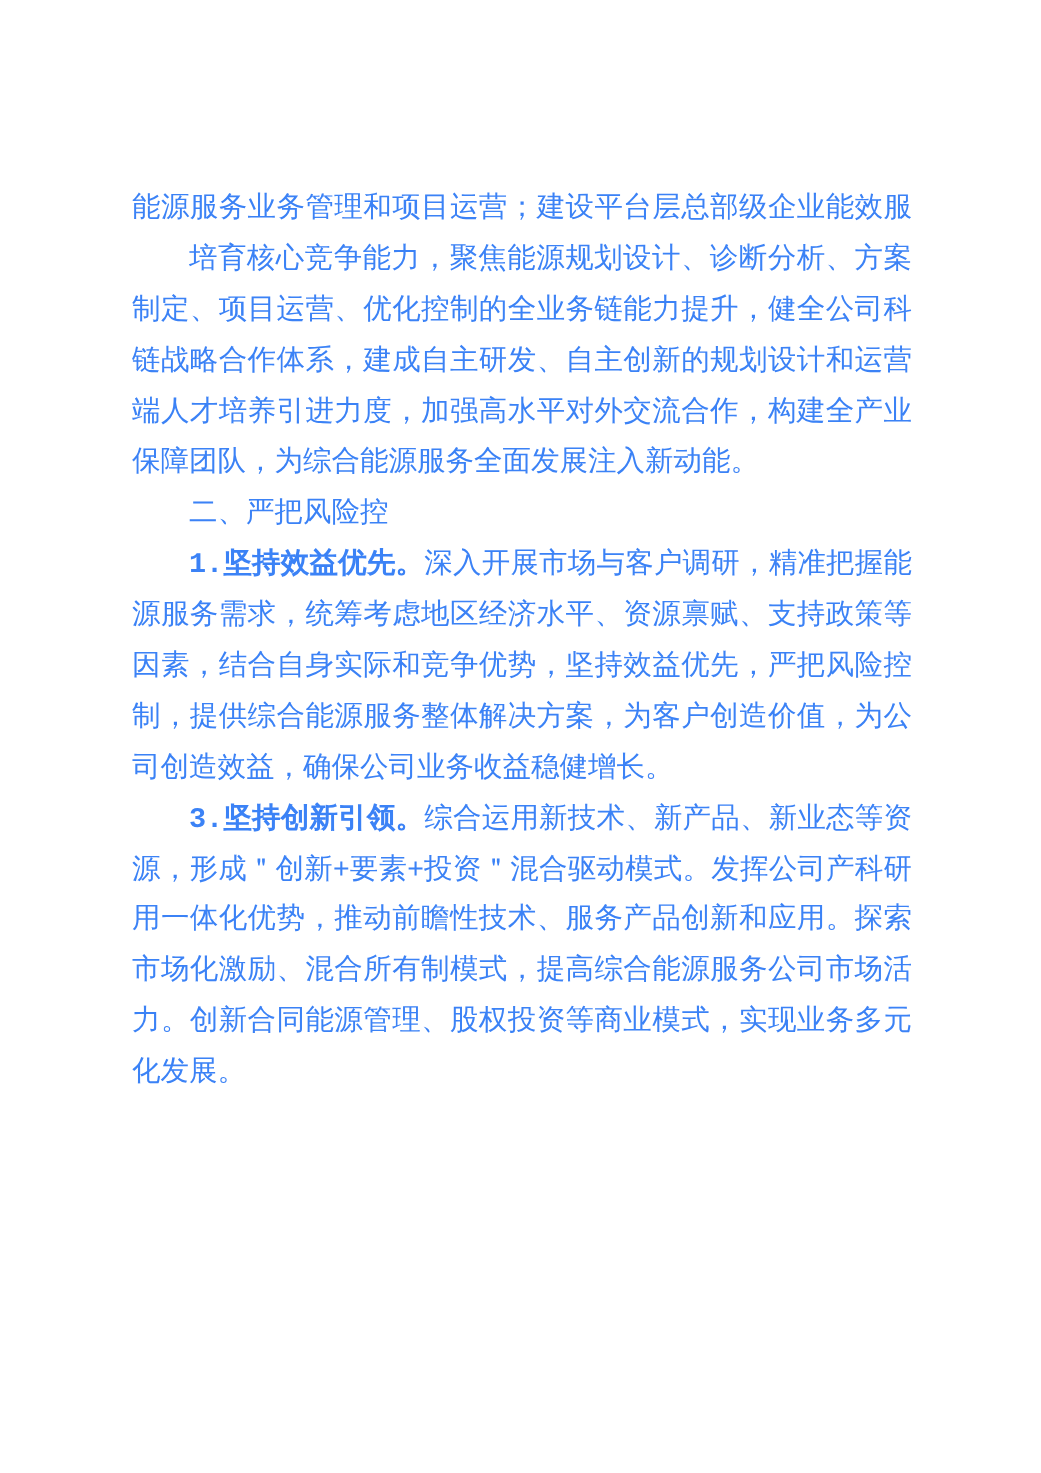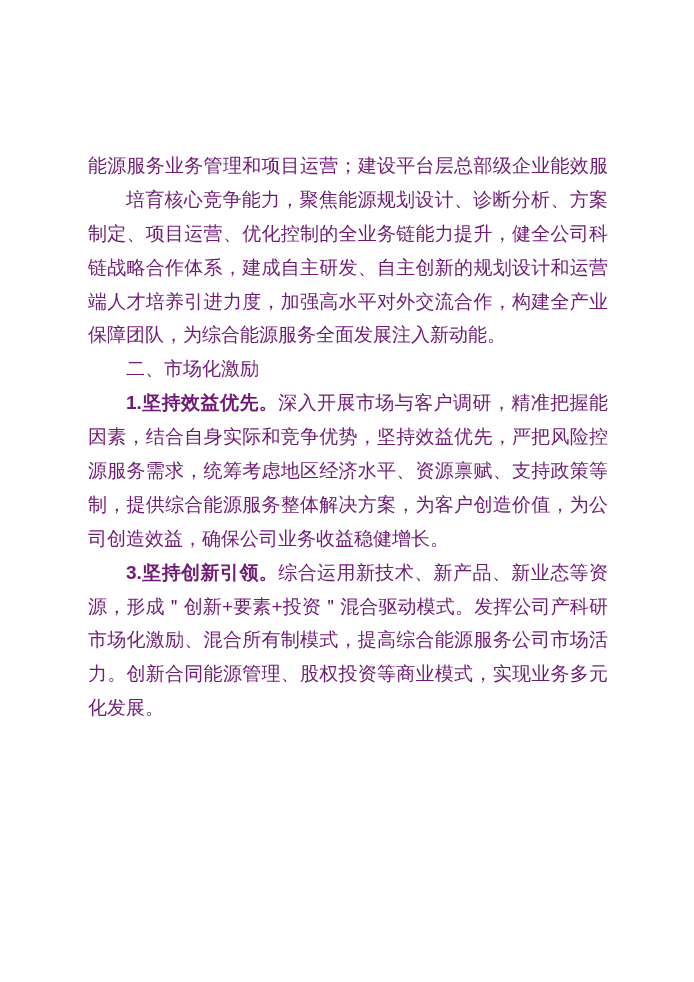--- a/index.html
+++ b/index.html
@@ -11,54 +11,55 @@
     position: relative;
     width: 694px;
     height: 982px;
     background: #ffffff;
     overflow: hidden;
     font-family: "Liberation Sans", sans-serif;
   }
   .doc {
     position: absolute;
     left: 88px;
-    top: 149px;
+    top: 122px;
     width: 520px;
-    color: #701a75;
+    color: #3b82f6;
     font-size: 19px;
   }
   .line {
     height: 33.9px;
     line-height: 33.9px;
     text-align: justify;
     text-align-last: justify;
     overflow: visible;
   }
   
   .line.i { padding-left: 38px; }
   
   .line.s { text-align-last: left; white-space: nowrap; }
-  .line b { font-weight: bold; }
+  .line b { font-weight: bold; font-family: Liberation Mono, monospace; }
 </style>
 </head>
 <body>
 
 <div class="page">
   <div class="doc">
     <div class="line"><b></b><span>能源服务业务管理和项目运营；建设平台层总部级企业能效服</span></div>
     <div class="line i"><b></b><span>培育核心竞争能力，聚焦能源规划设计、诊断分析、方案</span></div>
     <div class="line"><b></b><span>制定、项目运营、优化控制的全业务链能力提升，健全公司科</span></div>
     <div class="line"><b></b><span>链战略合作体系，建成自主研发、自主创新的规划设计和运营</span></div>
     <div class="line"><b></b><span>端人才培养引进力度，加强高水平对外交流合作，构建全产业</span></div>
     <div class="line s"><b></b><span>保障团队，为综合能源服务全面发展注入新动能。</span></div>
-    <div class="line i s"><b></b><span>二、市场化激励</span></div>
+    <div class="line i s"><b></b><span>二、严把风险控</span></div>
     <div class="line i"><b>1.坚持效益优先。</b><span>深入开展市场与客户调研，精准把握能</span></div>
+    <div class="line"><b></b><span>源服务需求，统筹考虑地区经济水平、资源禀赋、支持政策等</span></div>
     <div class="line"><b></b><span>因素，结合自身实际和竞争优势，坚持效益优先，严把风险控</span></div>
-    <div class="line"><b></b><span>源服务需求，统筹考虑地区经济水平、资源禀赋、支持政策等</span></div>
     <div class="line"><b></b><span>制，提供综合能源服务整体解决方案，为客户创造价值，为公</span></div>
     <div class="line s"><b></b><span>司创造效益，确保公司业务收益稳健增长。</span></div>
     <div class="line i"><b>3.坚持创新引领。</b><span>综合运用新技术、新产品、新业态等资</span></div>
     <div class="line"><b></b><span>源，形成＂创新+要素+投资＂混合驱动模式。发挥公司产科研</span></div>
+    <div class="line"><b></b><span>用一体化优势，推动前瞻性技术、服务产品创新和应用。探索</span></div>
     <div class="line"><b></b><span>市场化激励、混合所有制模式，提高综合能源服务公司市场活</span></div>
     <div class="line"><b></b><span>力。创新合同能源管理、股权投资等商业模式，实现业务多元</span></div>
     <div class="line s"><b></b><span>化发展。</span></div>
   </div>
 </div>
 
 </body></html>

